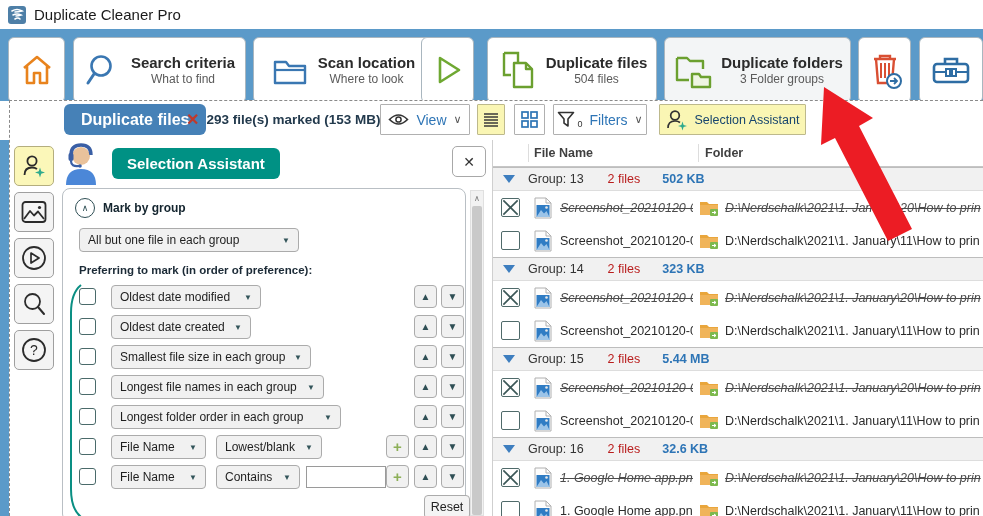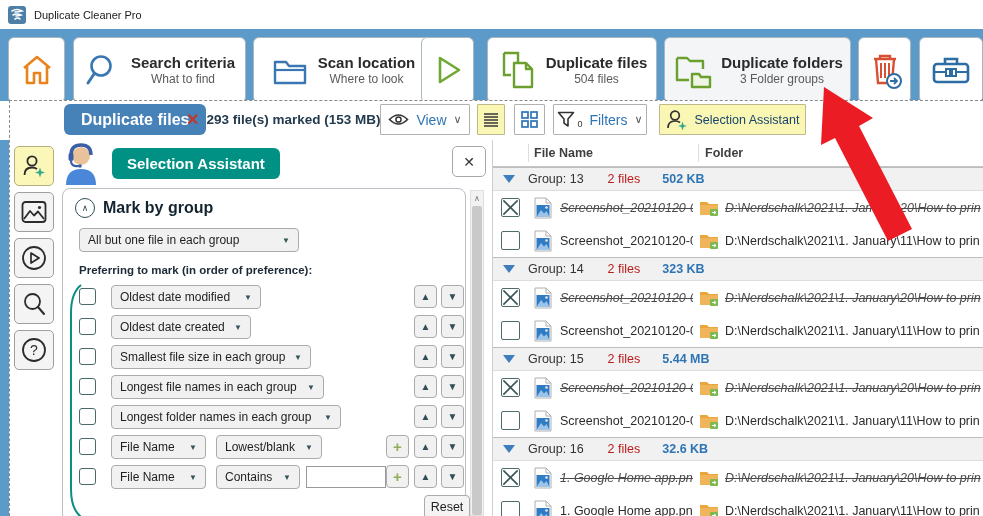--- a/index.html
+++ b/index.html
@@ -2,21 +2,21 @@
 <html><head>
 <meta charset="utf-8">
 <style>
   * { margin:0; padding:0; box-sizing:border-box; }
   body { background:#ddd; font-family:"Liberation Sans", sans-serif; }
   .window { position:relative; width:983px; height:516px; background:#fff; overflow:hidden; }
 
   
   .titlebar { position:absolute; top:0; left:0; right:0; height:29px; background:#fff;
               display:flex; align-items:center; gap:8px; padding-left:8px; }
-  .titlebar .title { font-size:11px; color:#1a1a1a; }
+  .titlebar .title { font-size:15px; color:#1a1a1a; }
 
   
   .toolbar { position:absolute; top:29px; left:0; right:0; height:71px; background:#5b9ac9; overflow:hidden; }
   .tab { position:absolute; top:8px; height:66px; background:#fff; border:1px solid #a9b6bf;
          border-radius:6px; display:flex; align-items:center; justify-content:center; gap:9px; }
   .tab.gray { background:#f3f5f6; }
   .tab .t-text { display:flex; flex-direction:column; align-items:center; }
   .tab .t-title { font-weight:bold; font-size:15px; color:#2b2b2b; white-space:nowrap; }
   .tab .t-sub { font-size:12px; color:#5a5a5a; white-space:nowrap; margin-top:1px; }
 
@@ -53,21 +53,21 @@
   .close-btn { position:absolute; left:443px; top:6px; width:34px; height:31px; background:#fff;
                border:1px solid #a8a8a8; border-radius:5px; display:flex; align-items:center;
                justify-content:center; font-size:14px; color:#333; }
 
   
   .card { position:absolute; left:53px; top:48px; width:404px; height:334px; background:#fff;
           border:1px solid #b9bfc4; border-radius:8px; }
   .card-h { position:absolute; left:12px; top:9px; display:flex; align-items:center; gap:8px; }
   .circ-chev { width:20px; height:20px; border:1.6px solid #2f4f55; border-radius:50%;
                display:flex; align-items:center; justify-content:center; font-size:9px; color:#2f4f55; }
-  .card-h .ttl { font-weight:bold; font-size:16px; color:#13242e; }
+  .card-h .ttl { font-weight:bold; font-size:12px; color:#13242e; }
   .dd { position:absolute; height:24px; background:#f1f1f1; border:1px solid #ababab; border-radius:4px;
         display:flex; align-items:center; justify-content:space-between; padding:0 8px;
         font-size:12px; color:#1e1e1e; white-space:nowrap; }
   .dd .dd-arrow { font-size:8px; color:#33555a; margin-left:7px; }
   .mode-dd { left:16px; top:39px; width:220px; }
   .prefer { position:absolute; left:16px; top:75px; font-weight:bold; font-size:11.5px; color:#1b2a36; }
   .bracket { position:absolute; left:6px; top:94px; }
   .rule-row { position:absolute; left:0; right:0; height:25px; }
   .cb { position:absolute; left:16px; top:3px; width:17px; height:17px; border:1.6px solid #4a6a6a;
         border-radius:3px; background:#fff; }
@@ -379,21 +379,21 @@
             <span>▲</span>
           </div>
         <div class="sq-btn" style="left:378px;">
             <span>▼</span>
           </div>
       </div>
 
       <div class="rule-row" style="top:216px;">
         <span class="cb"></span>
         <div class="dd" style="left:48px;width:230px;top:0;">
-          <span>Longest folder names in each group</span>
+          <span>Longest folder order in each group</span>
           <span class="dd-arrow">▼</span>
         </div>
         <div class="sq-btn" style="left:351px;">
             <span>▲</span>
           </div>
         <div class="sq-btn" style="left:378px;">
             <span>▼</span>
           </div>
       </div>
 

